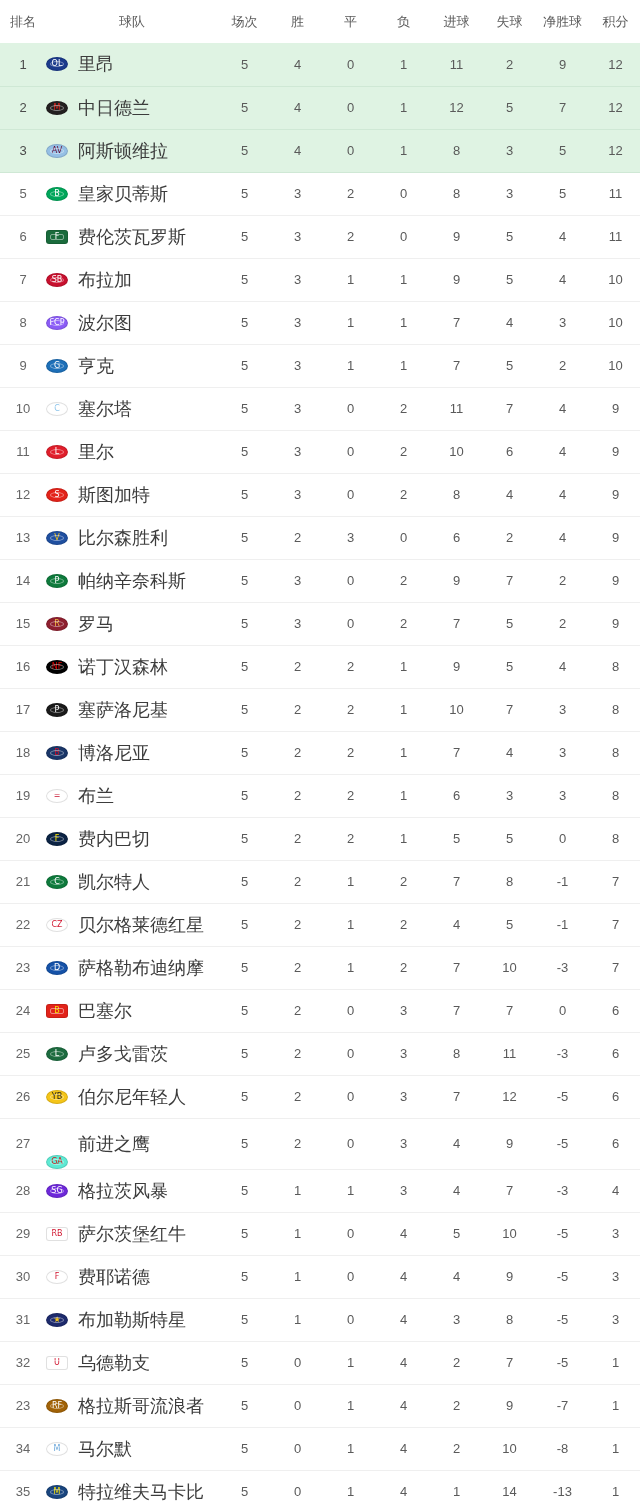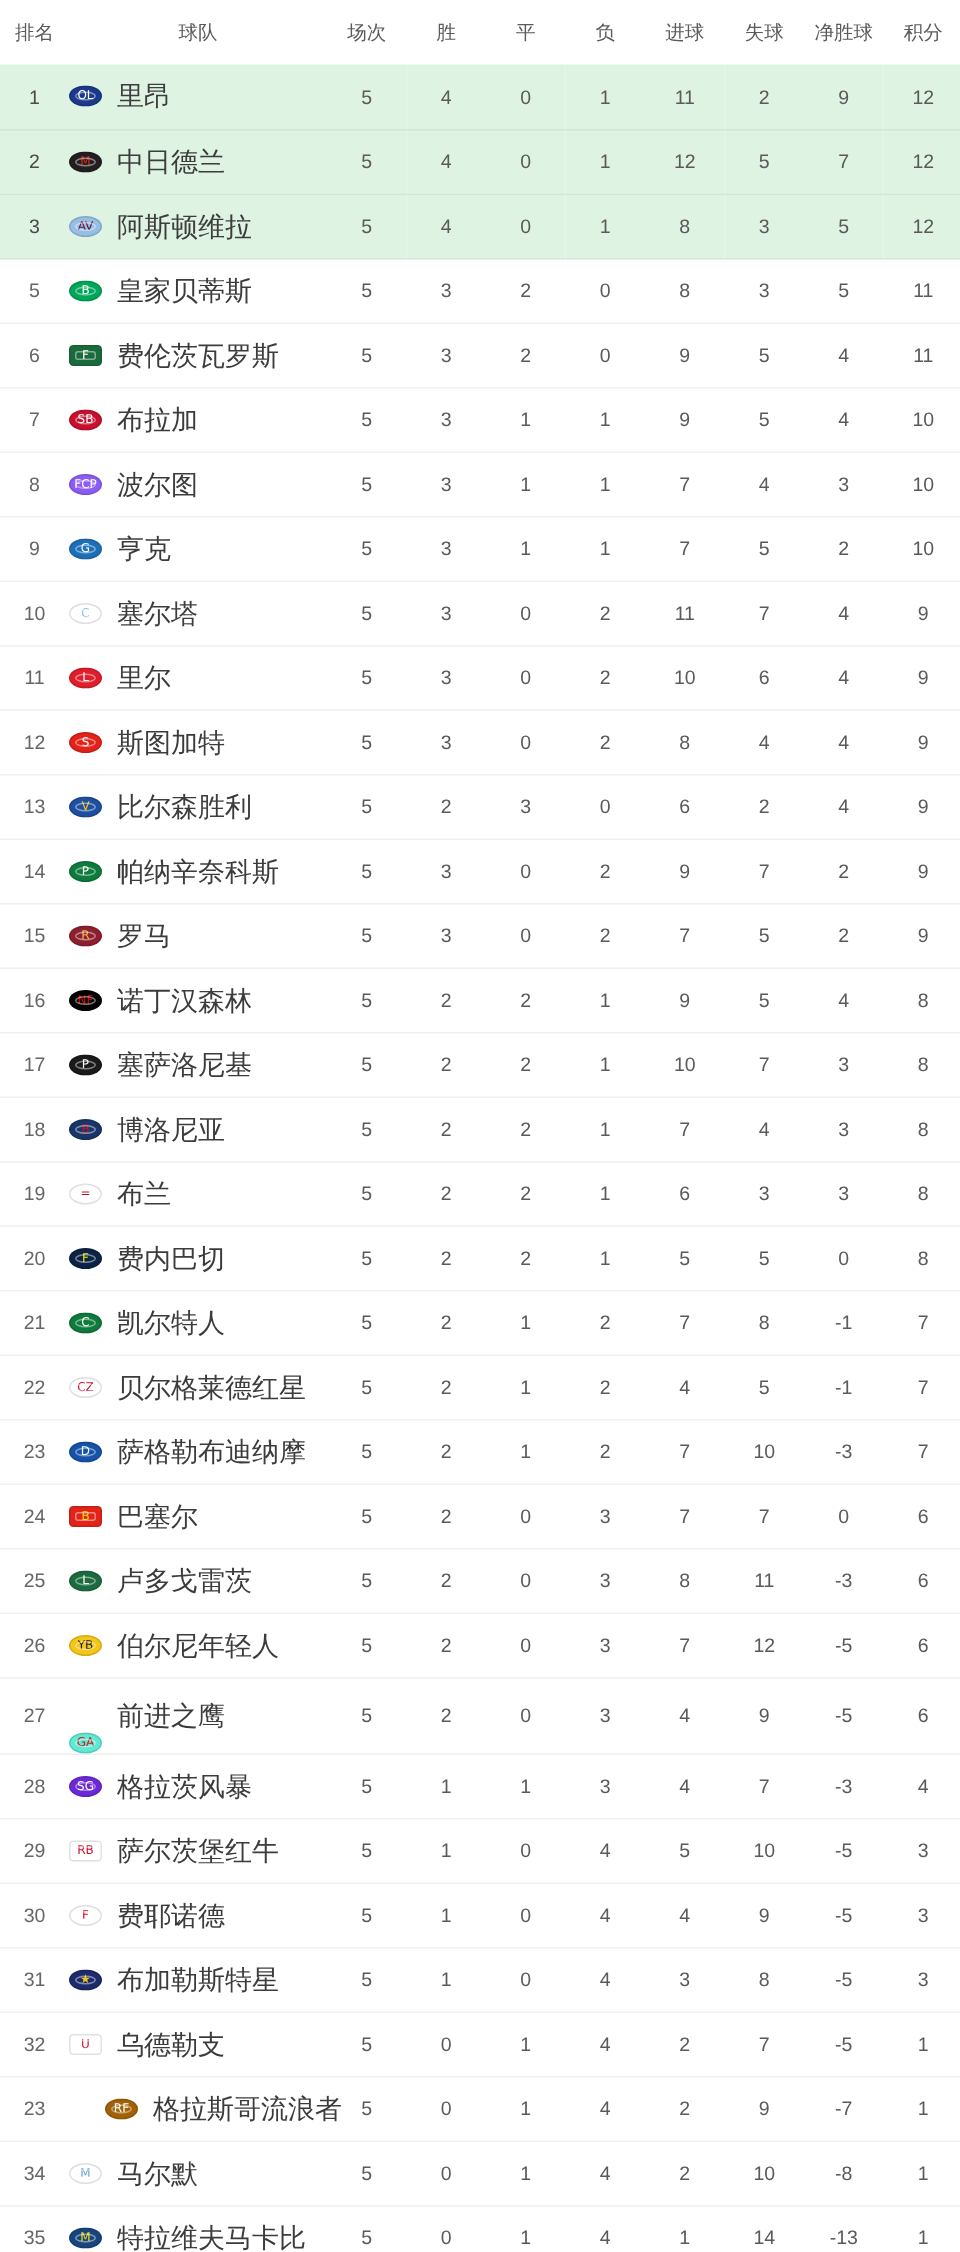--- a/index.html
+++ b/index.html
@@ -630,21 +630,21 @@
         <td class="col-stat">4</td>
         <td class="col-stat">2</td>
         <td class="col-stat">7</td>
         <td class="col-stat">-5</td>
         <td class="col-stat">1</td>
       </tr>
       <tr>
         <td class="col-rank"><span class="rank-num">23</span></td>
         <td class="col-team">
           <div class="team-cell">
-            <span class="crest" style="background: #a16207; color: rgb(255, 255, 255); margin-left: 24px;">RF</span>
+            <span class="crest" style="background: #a16207; color: rgb(255, 255, 255);">RF</span>
             <span class="team-name">格拉斯哥流浪者</span>
           </div>
         </td>
         <td class="col-stat">5</td>
         <td class="col-stat">0</td>
         <td class="col-stat">1</td>
         <td class="col-stat">4</td>
         <td class="col-stat">2</td>
         <td class="col-stat">9</td>
         <td class="col-stat">-7</td>

